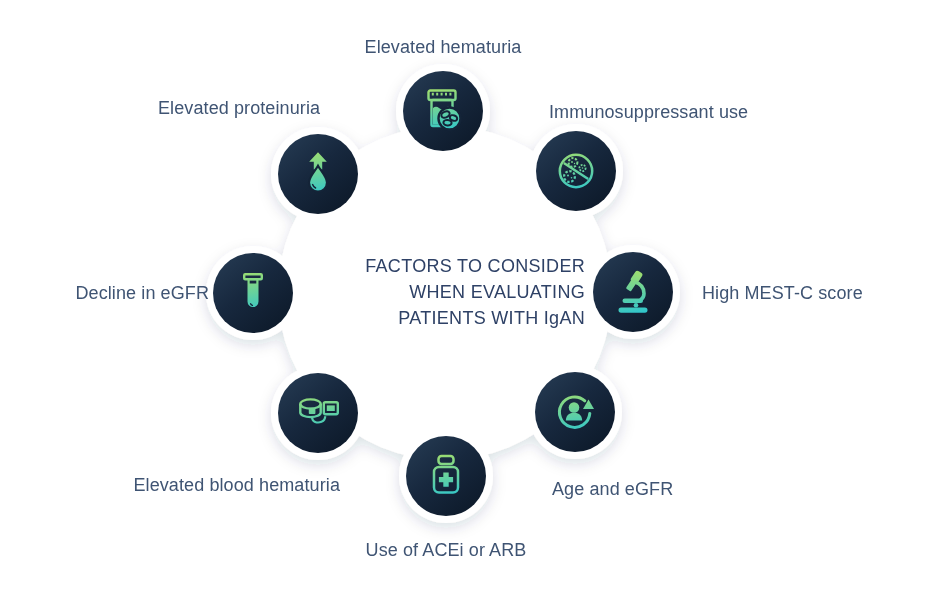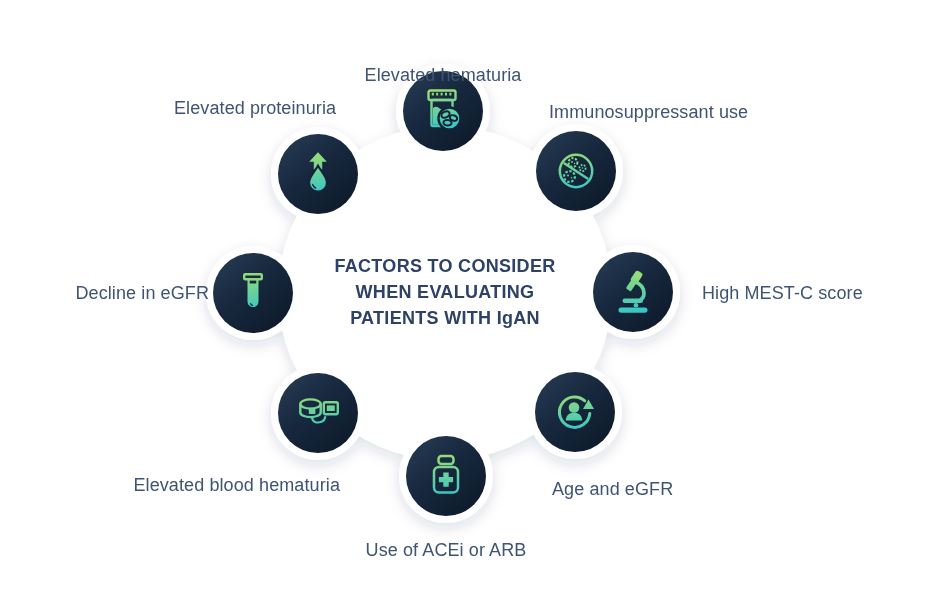--- a/index.html
+++ b/index.html
@@ -19,31 +19,31 @@
   .n3{left:593px;top:252px;}
   .n4{left:535px;top:372px;}
   .n5{left:406px;top:436px;}
   .n6{left:278px;top:373px;}
   .n7{left:213px;top:253px;}
   .n8{left:278px;top:134px;}
   .lbl{
     position:absolute;z-index:2;font-size:18px;color:#3f5473;
     white-space:nowrap;letter-spacing:0.1px;
   }
-  .l1{left:443px;top:37px;transform:translateX(-50%);margin-top:28px;}
+  .l1{left:443px;top:37px;transform:translateX(-50%);}
   .l2{left:549px;top:92px;margin-top:10px;}
   .l3{left:702px;top:283px;}
   .l4{left:552px;top:479px;}
   .l5{left:446px;top:540px;transform:translateX(-50%);text-align:right;}
   .l6{left:340px;top:475px;transform:translateX(-100%);}
   .l7{left:193px;top:283px;transform:translateX(-100%);margin-left:16px;}
-  .l8{left:158px;top:98px;margin-left:16px;}
+  .l8{left:158px;top:98px;}
   .center-title{
     position:absolute;z-index:2;left:305px;top:253px;width:280px;
-    text-align:center;font-size:18px;font-weight:700;color:#2e4166;
+    text-align:right;font-size:18px;font-weight:400;color:#2e4166;
     line-height:26px;letter-spacing:0.3px;white-space:pre-line;
   }
 </style>
 </head>
 <body>
 
 <div class="canvas">
 
   <svg class="blob-svg" width="927" height="600" viewBox="0 0 927 600" aria-hidden="true">
     <defs>

